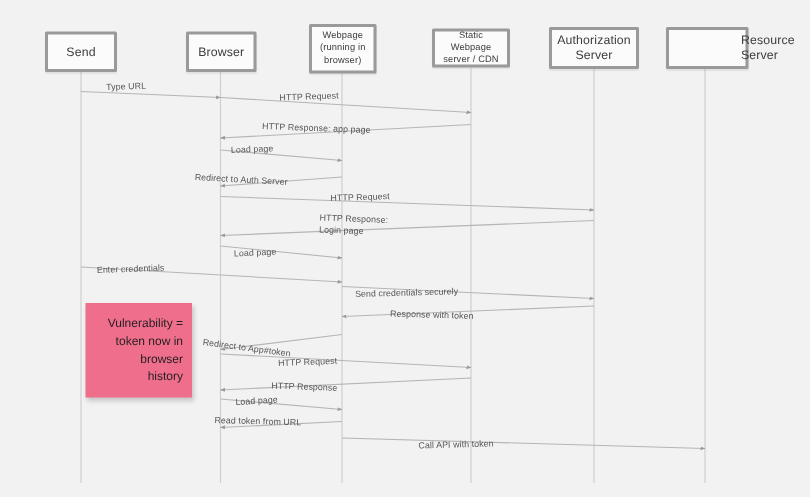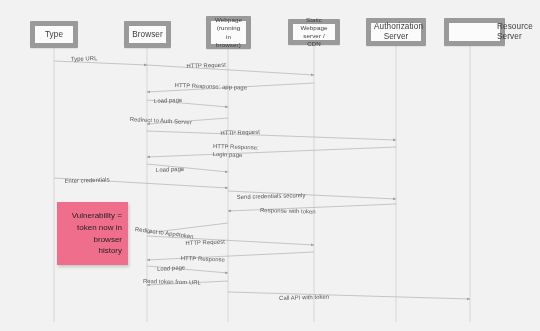--- a/index.html
+++ b/index.html
@@ -23,21 +23,21 @@
   #canvas svg {
     display: block;
     width: 540px;
     height: 331px;
   }
   
   .participant-box {
     position: absolute;
     box-sizing: border-box;
     background: #fbfbfb;
-    border: 5px solid #ec4899;
+    border: 2px solid #ec4899;
     border-radius: 1px;
     display: flex;
     align-items: center;
     justify-content: center;
     text-align: center;
     color: #3c3c3c;
     font-size: 8.2px;
     line-height: 1.22;
     letter-spacing: 0.1px;
     padding: 2px 3px;
@@ -118,21 +118,21 @@
         <line x1="314" y1="252" x2="147" y2="260" stroke="#b5b5b5" stroke-width="0.75" marker-end="url(#arrowhead)"></line>
         <line x1="147" y1="266" x2="228" y2="273" stroke="#b5b5b5" stroke-width="0.75" marker-end="url(#arrowhead)"></line>
         <line x1="228" y1="281" x2="147" y2="285" stroke="#b5b5b5" stroke-width="0.75" marker-end="url(#arrowhead)"></line>
         <line x1="228" y1="292" x2="470" y2="299" stroke="#b5b5b5" stroke-width="0.75" marker-end="url(#arrowhead)"></line>
       </g>
   </svg>
 </div>
 
 <div id="participants-layer">
     <div class="participant-box" style="left: 30px; top: 21px; width: 48px; height: 27px; background: rgb(251, 251, 251); border-color: rgb(154, 154, 154);">
-      <span class="plabel">Type</span>
+      <span class="plabel">Send</span>
     </div>
     <div class="participant-box" style="left: 124px; top: 21px; width: 47px; height: 27px; background: rgb(251, 251, 251); border-color: rgb(154, 154, 154);">
       <span class="plabel">Browser</span>
     </div>
     <div class="participant-box small-text" style="left: 206px; top: 16px; width: 45px; height: 33px; background: rgb(251, 251, 251); border-color: rgb(154, 154, 154);">
       <span class="plabel">Webpage
 (running in
 browser)</span>
     </div>
     <div class="participant-box small-text" style="left: 288px; top: 19px; width: 52px; height: 26px; background: rgb(251, 251, 251); border-color: rgb(154, 154, 154);">

